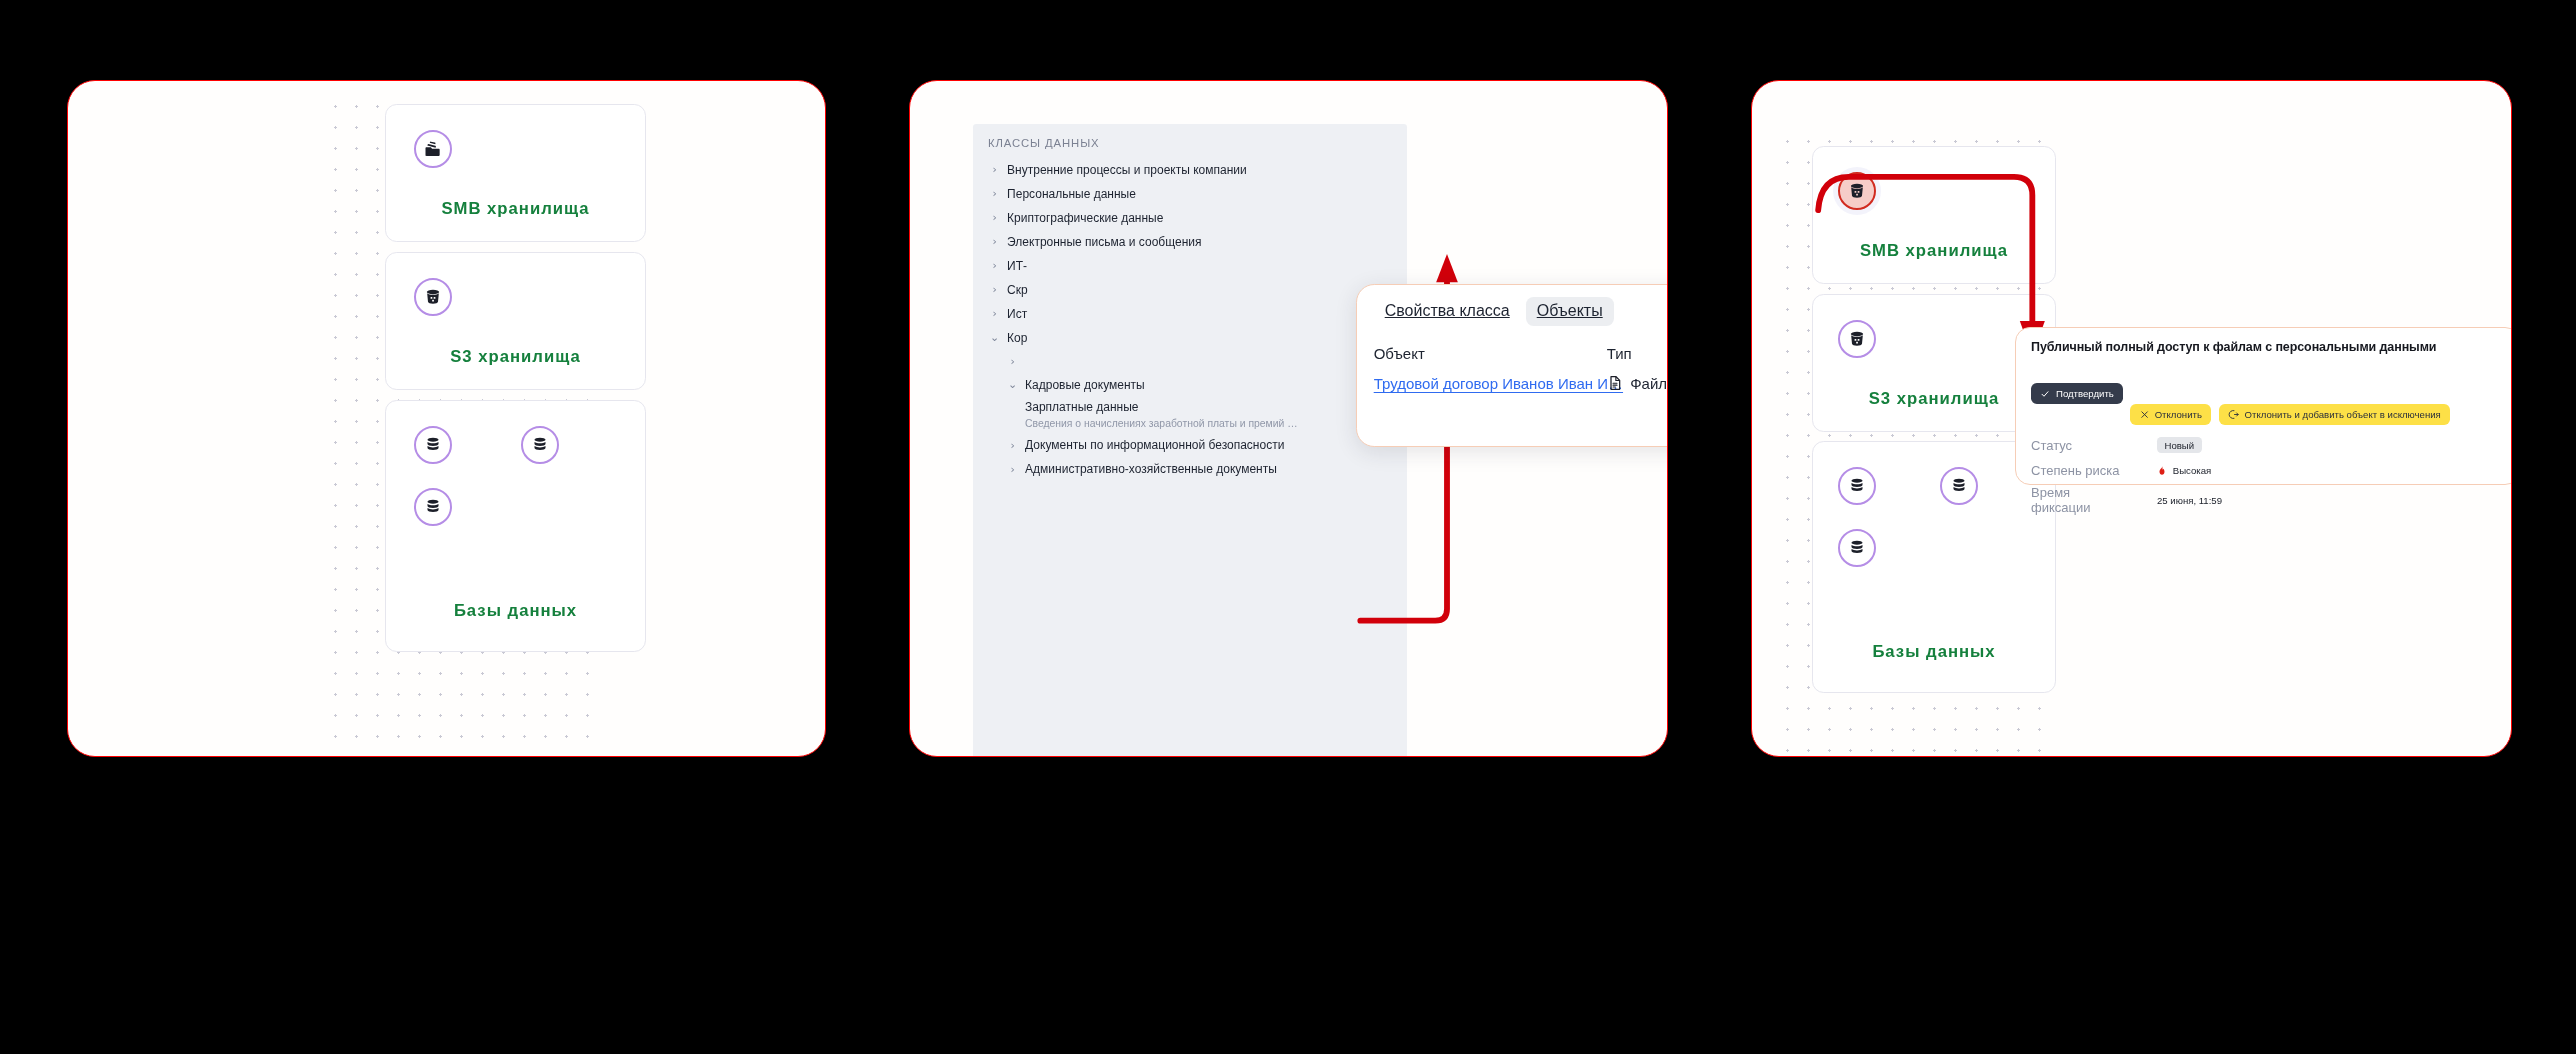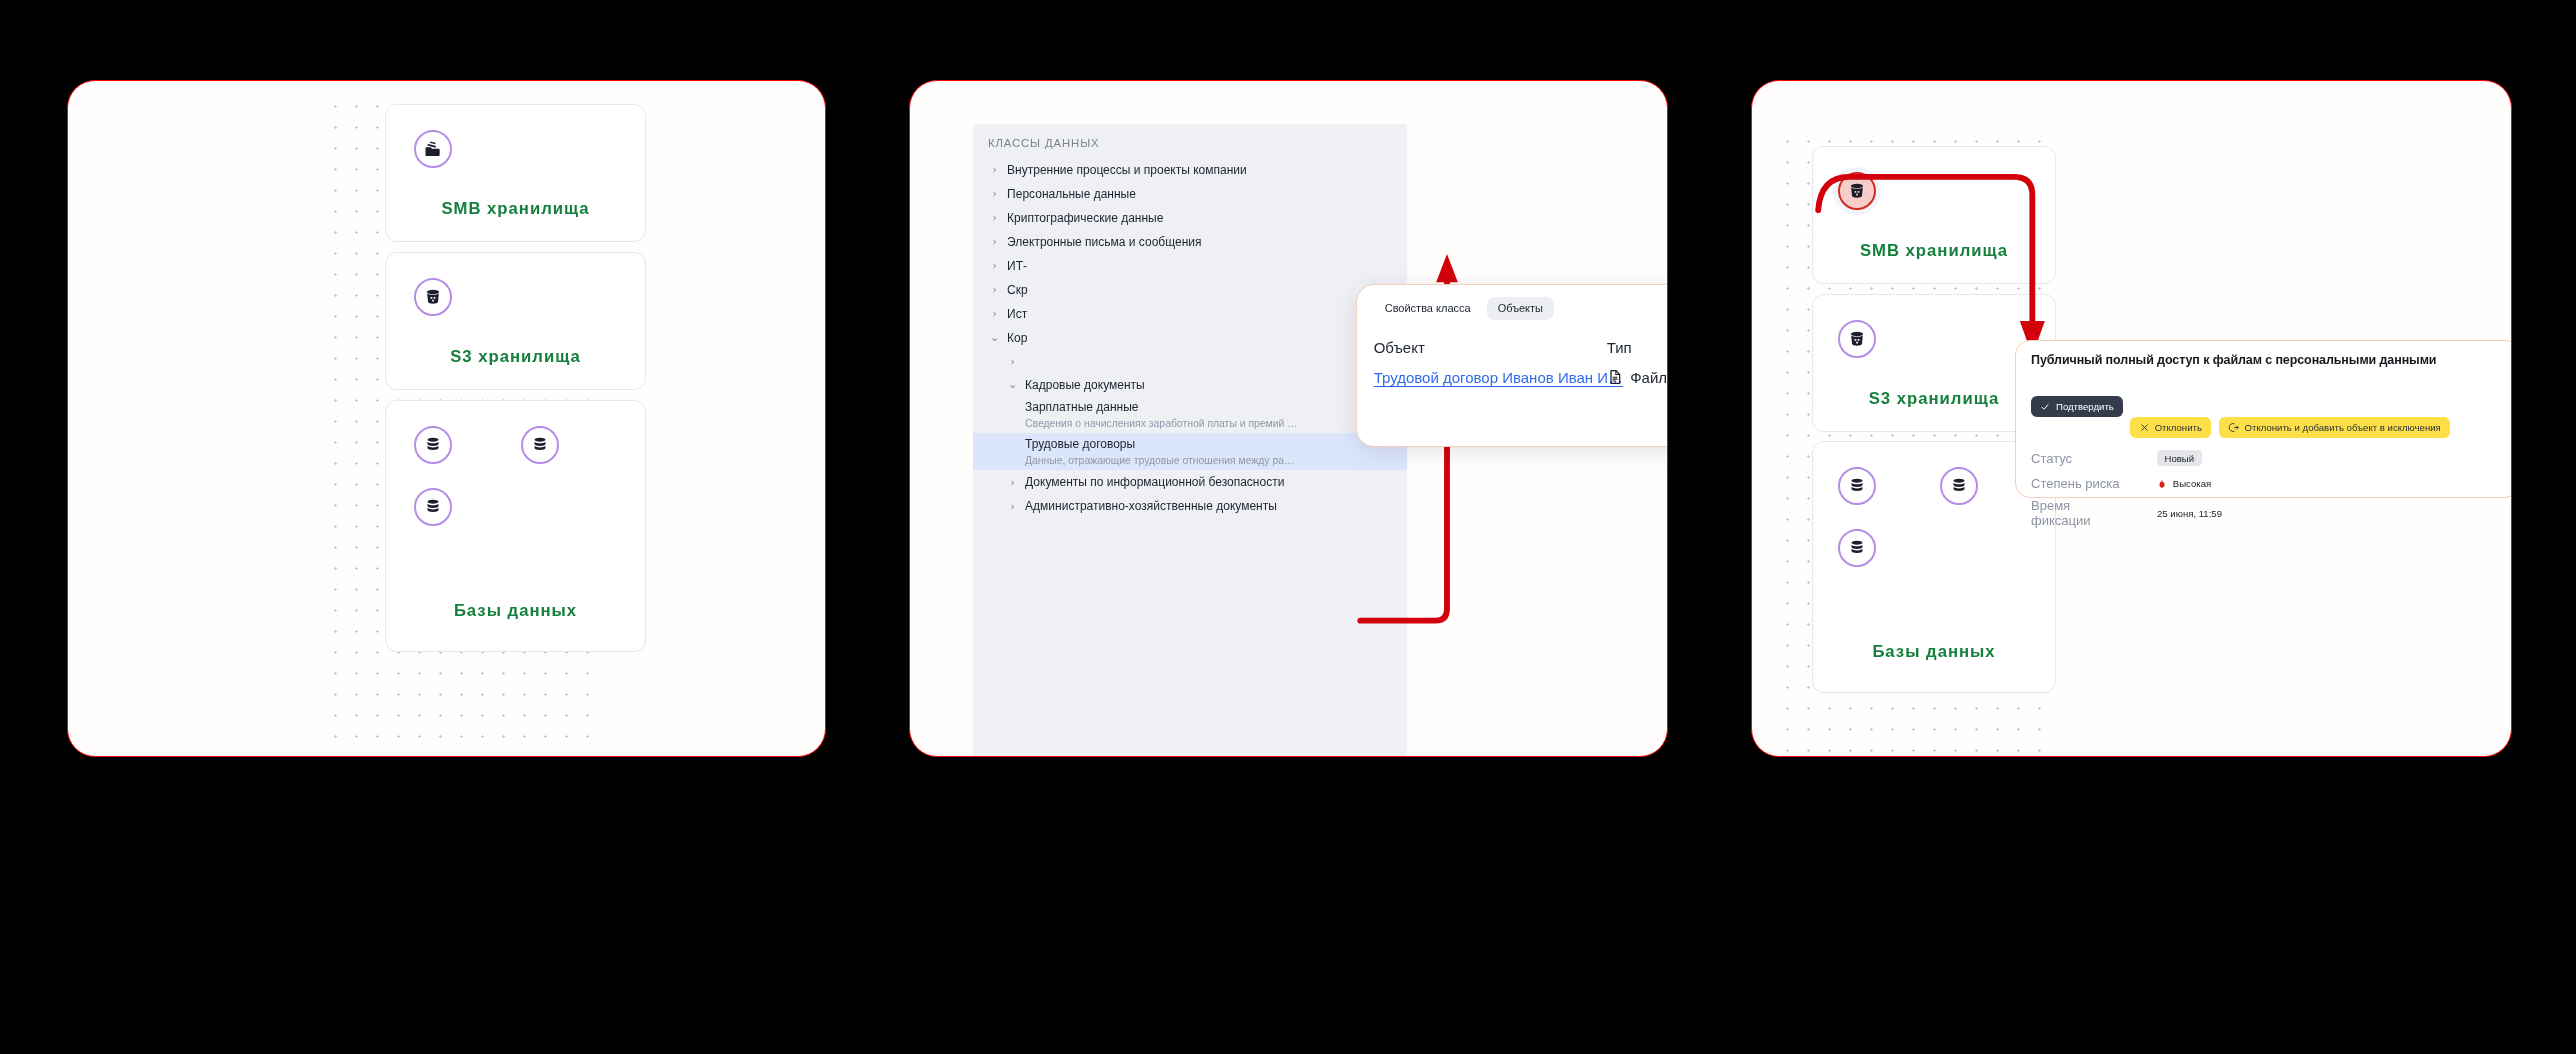--- a/index.html
+++ b/index.html
@@ -98,22 +98,22 @@
   
   .popup {
     position: absolute;
     background: #ffffff;
     border: 1.7px solid #f6cdb6;
     border-radius: 18.3px;
     box-shadow: 0 5px 22px rgba(40,40,60,.12);
   }
   .pop-tabs { display: flex; align-items: center; gap: 5px; padding: 11.7px 16.7px 0 16.7px; }
   .pop-tab {
-    font-size: 11px; color: #1d2330;
-    padding: 5.8px 11px; border-radius: 7.5px;
+    font-size: 16px; color: #1d2330;
+    padding: 5.8px 11px; border-radius: 7.5px; text-decoration: underline;
   }
   .pop-tab.active { background: #eceef1; }
   .pop-table { padding: 18.3px 16.7px 0 16.7px; }
   .pop-head { display: flex; font-size: 15px; color: #1d2330; font-weight: 400; align-items: center; }
   .pop-row  { display: flex; align-items: center; margin-top: 13.3px; }
   .col-obj  { width: 233px; }
   .col-typ  { width: 150px; }
   .pop-link {
     font-size: 15px; color: #2f6bf0;
     text-decoration: underline; text-underline-offset: 3.3px;
@@ -250,24 +250,20 @@
         <span></span>
       </div>
       <div class="trow indent2">
         <span class="chev">⌄</span>
         <span>Кадровые документы</span>
       </div>
 
       <div class="tsub">
         <div class="tsub-title">Зарплатные данные</div>
         <div class="tsub-desc">Сведения о начислениях заработной платы и премий …</div>
-      </div>
-      <div class="tsub sel">
-        <div class="tsub-title">Трудовые договоры</div>
-        <div class="tsub-desc">Данные, отражающие трудовые отношения между ра…</div>
       </div>
 
       <div class="trow indent2">
         <span class="chev">›</span>
         <span>Документы по информационной безопасности</span>
       </div>
       <div class="trow indent2">
         <span class="chev">›</span>
         <span>Административно-хозяйственные документы</span>
       </div>
@@ -359,21 +355,21 @@
         </svg>
       </div>
       <div class="gcard-label" style="top:200px;">Базы  данных</div>
     </div>
 
     <svg class="arrow-svg" style="left:20px; top:25px; width:284px; height:275px;" viewBox="0 0 340 330">
       <path d="M 55 125 Q 58 85 92 85 L 290 85 Q 312 85 312 107 L 312 270" stroke="#d1000a" stroke-width="7" fill="none" stroke-linecap="round"></path>
       <path d="M 312 300 L 297 258 L 327 258 Z" fill="#d1000a"></path>
     </svg>
 
-    <div class="alert-card" style="left:263px; top:259px; width:505px; height:158px;">
+    <div class="alert-card" style="left:263px; top:246px; width:505px; height:158px;">
       <div class="alert-title">Публичный полный доступ к файлам с персональными данными</div>
 
       <div class="alert-actions">
         <div class="btn primary">
           <svg viewBox="0 0 20 20" style="width:10px;height:10px;">
             <path d="M4 10.5 L8 14.5 L16 5.5" stroke="#ffffff" stroke-width="2" fill="none" stroke-linecap="round" stroke-linejoin="round"></path>
           </svg>
           <span>Подтвердить</span>
         </div>
         <div class="btn ghost">

